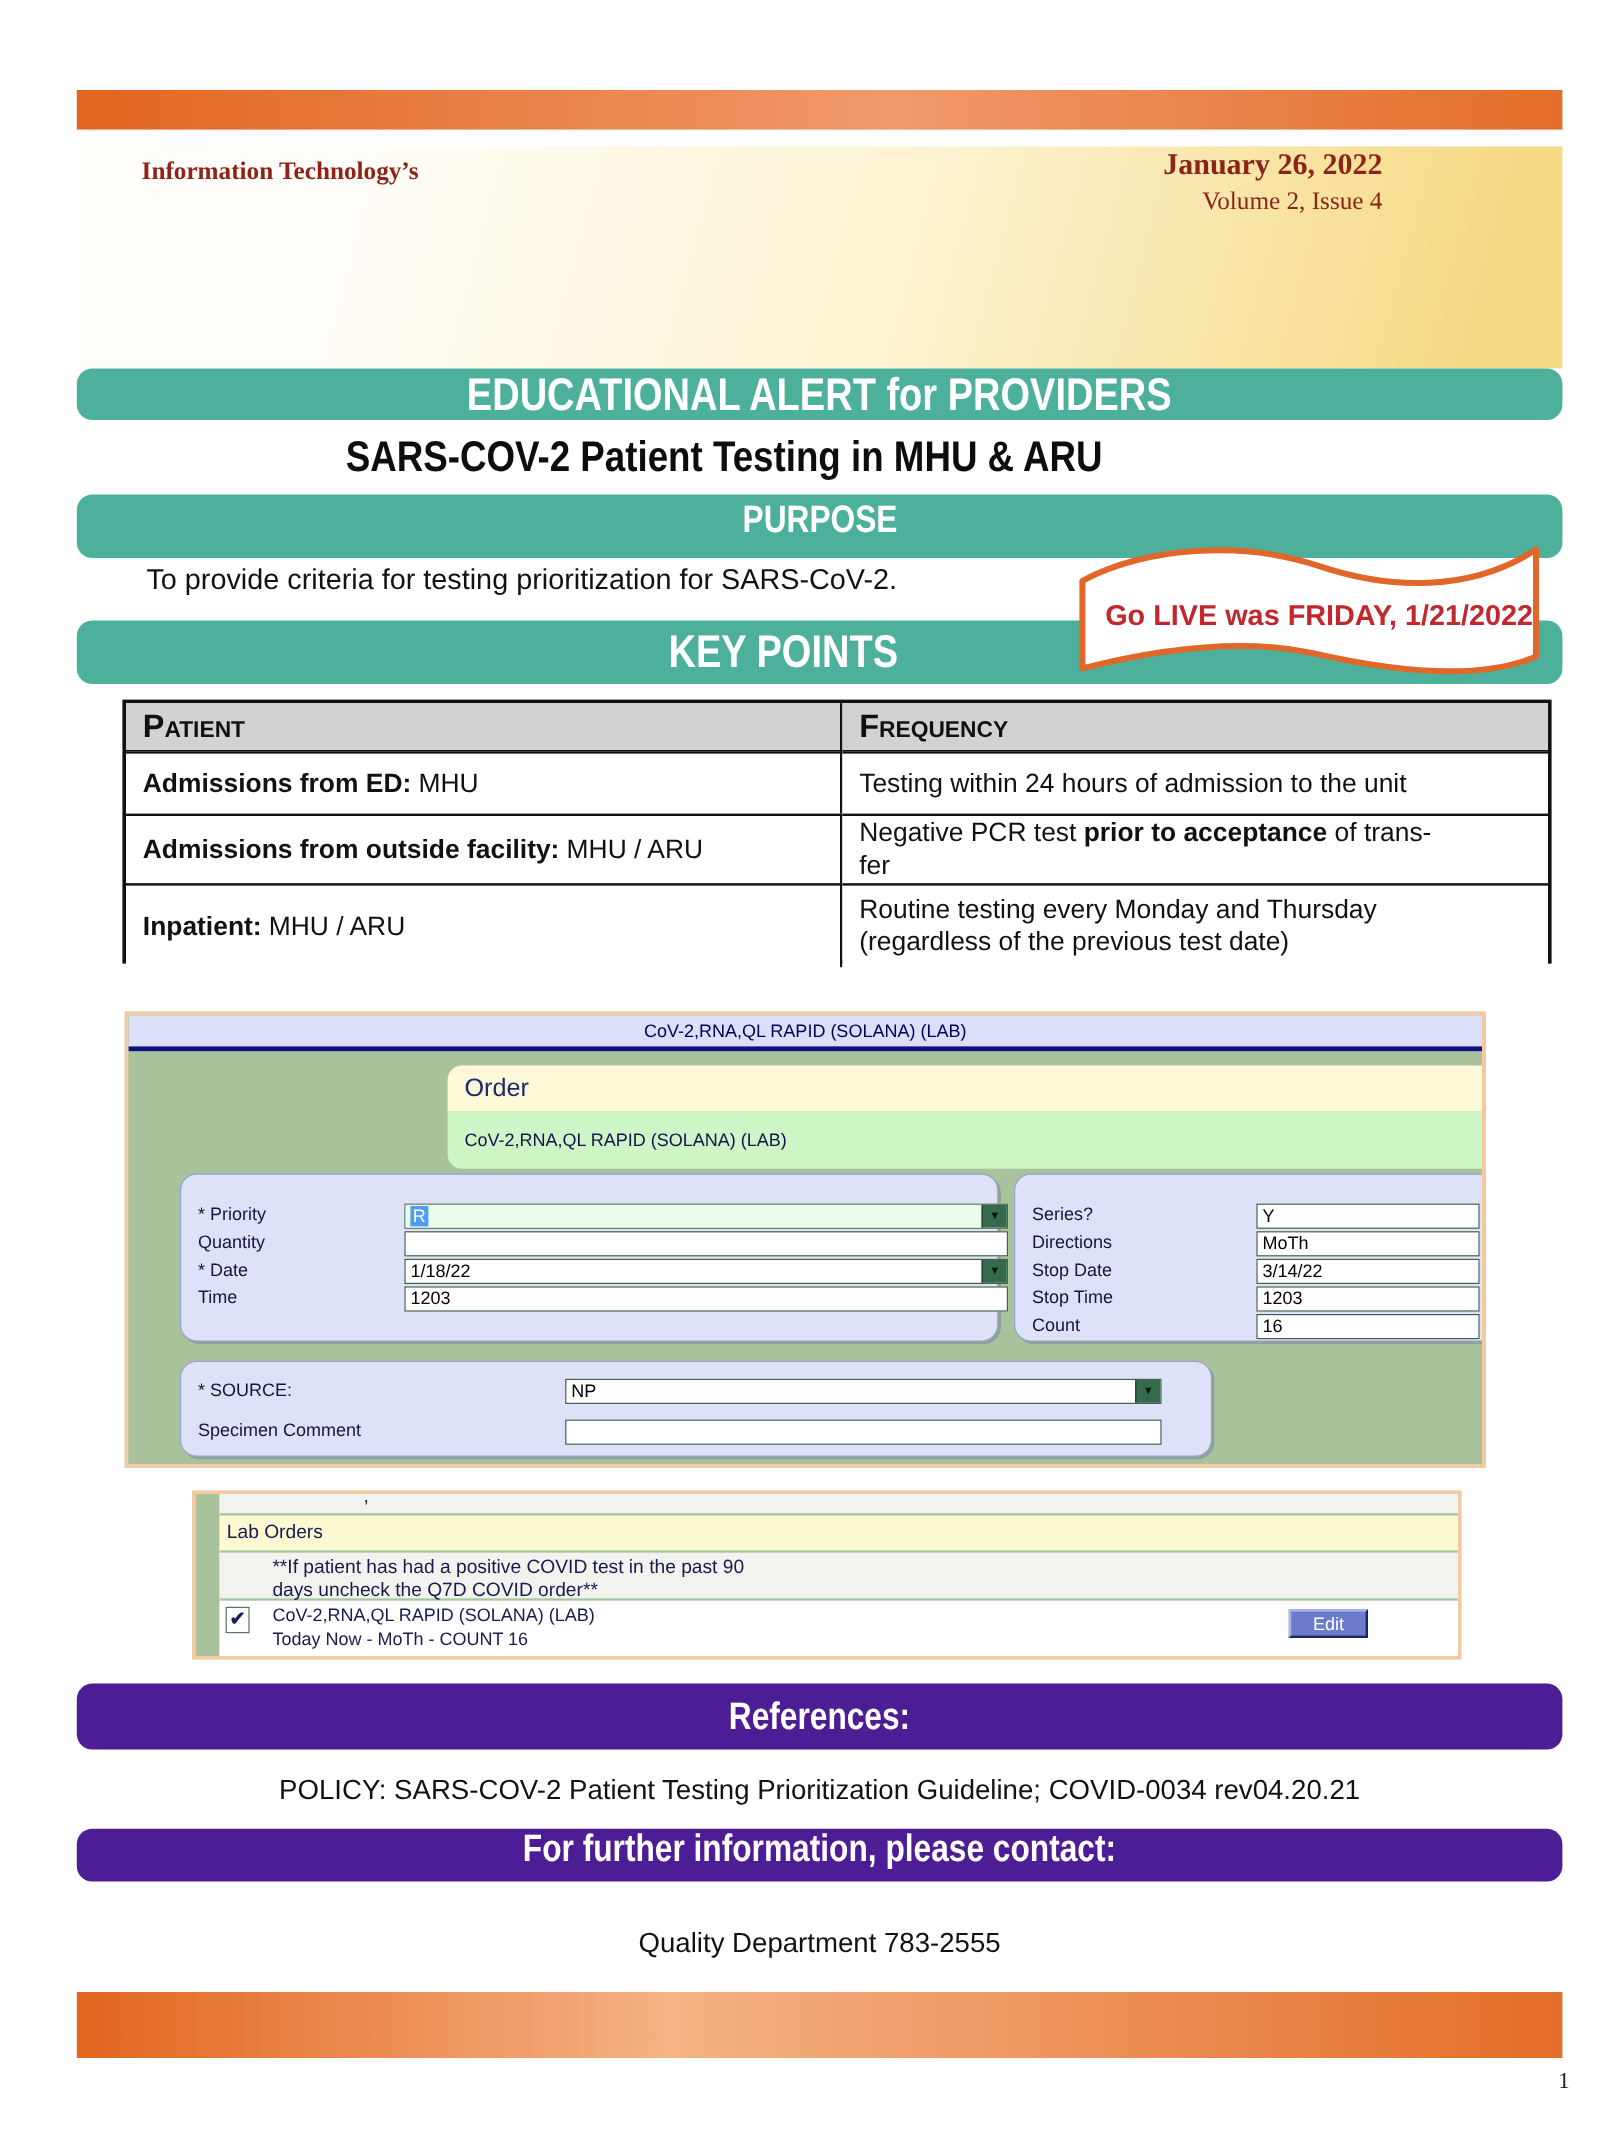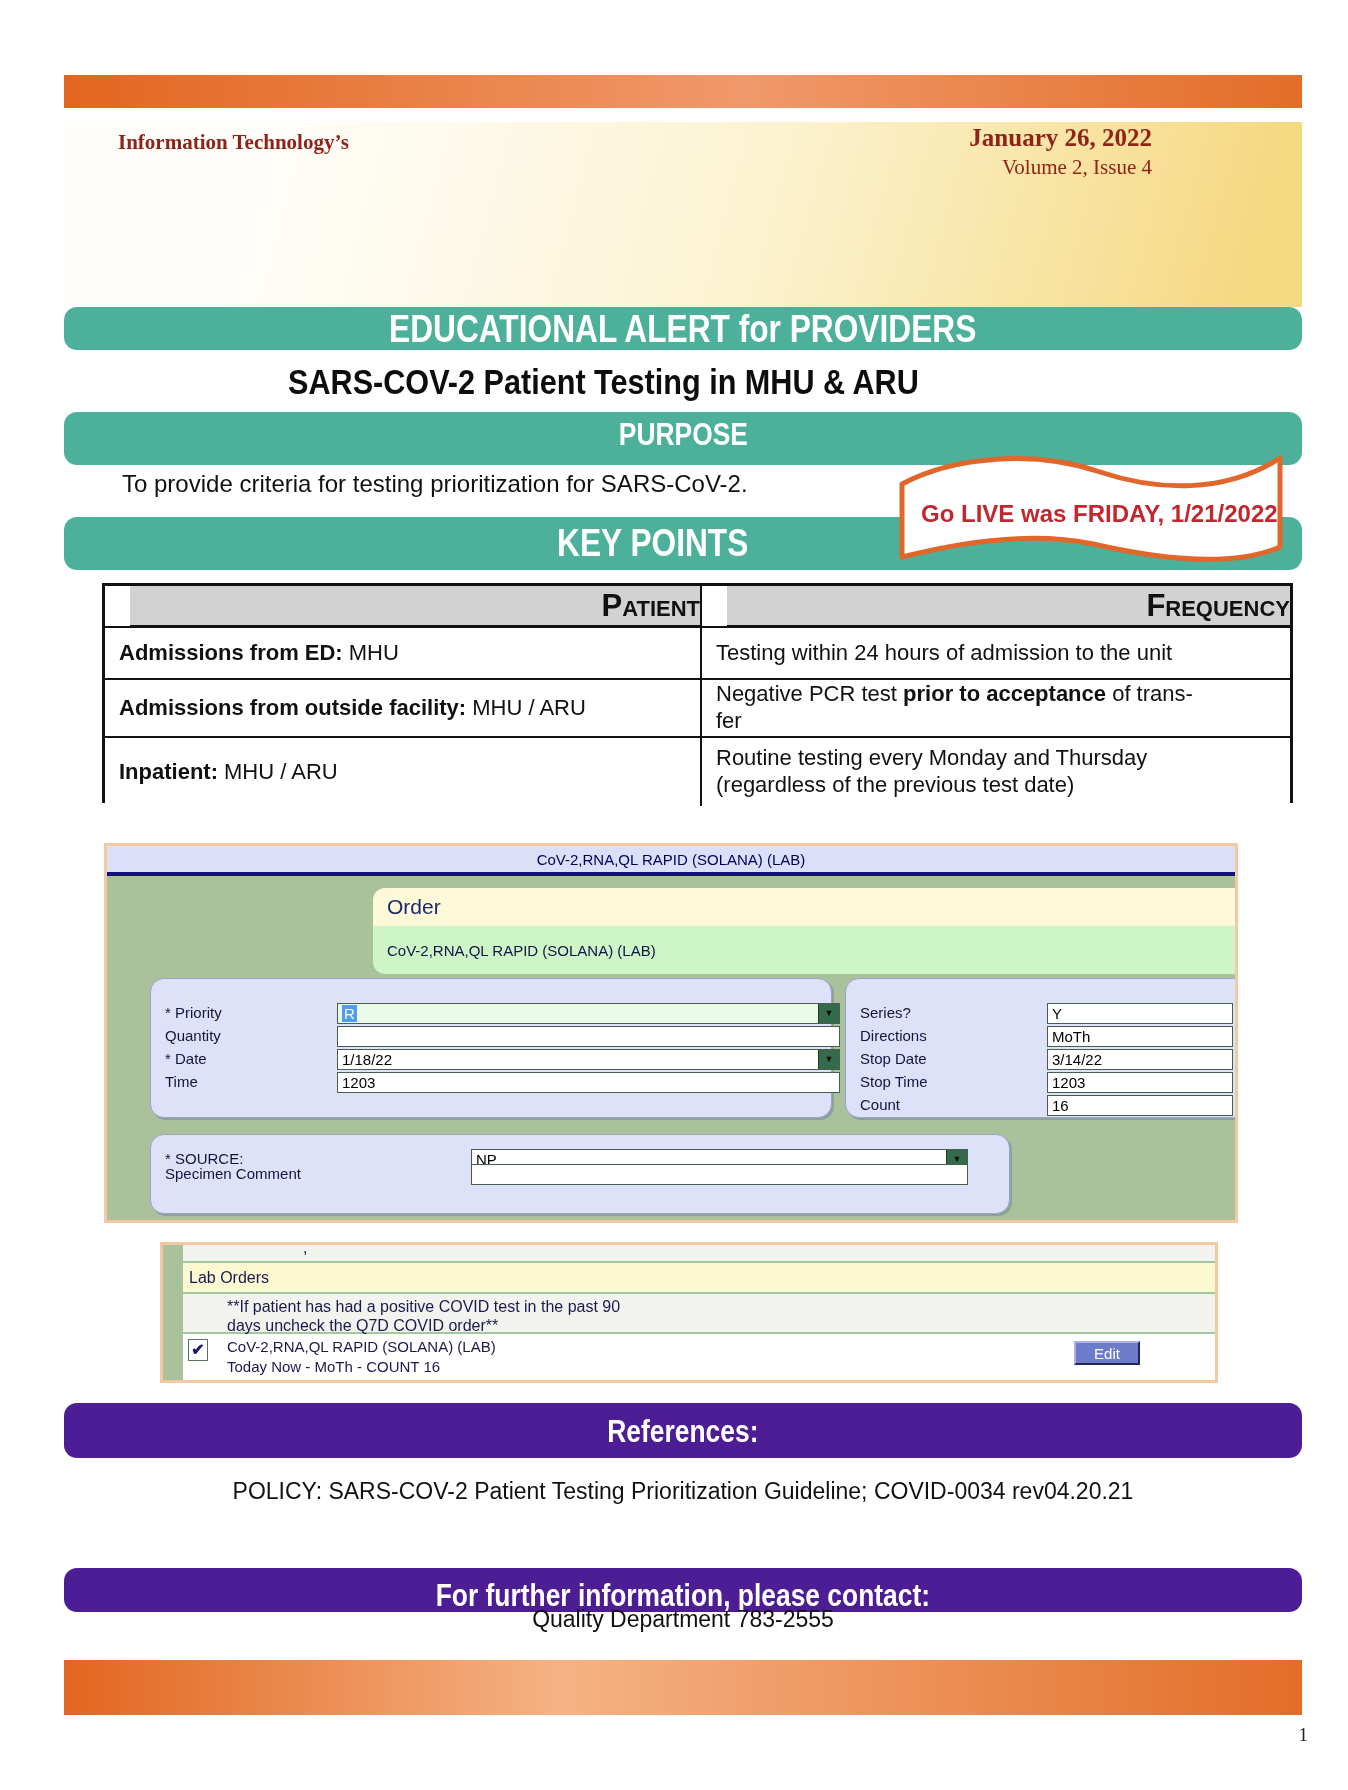--- a/index.html
+++ b/index.html
@@ -40,22 +40,22 @@
   .callout svg{position:absolute;left:0;top:0;}
   .callout-text{position:absolute;left:26px;top:56px;font-weight:bold;font-size:24px;
                 color:#c1272d;white-space:nowrap;}
   
   .kp-table{position:absolute;left:102px;top:583px;width:1191px;height:220px;box-sizing:border-box;
             border:3px solid #111;display:grid;grid-template-columns:597px 1fr;
             grid-template-rows:40px 52px 58px 70px;font-size:22px;color:#111;}
   .kp-cell{box-sizing:border-box;display:flex;align-items:center;padding-left:14px;
            border-top:2px solid #111;background:#fff;}
   .kp-cell.c1{border-right:2px solid #111;}
-  .kp-head{justify-content:flex-end;background:#d2d2d2;border-top:none;
-           font-variant:small-caps;font-weight:bold;font-size:31px;border-bottom:1px solid #111;margin-left:25px;}
+  .kp-head{justify-content:flex-start;background:#d2d2d2;border-top:none;
+           font-variant:small-caps;font-weight:bold;font-size:27px;border-bottom:1px solid #111;}
   .kp-cell b{font-weight:bold;}
   .kp-cell .val{margin-left:6px;}
   .freqwrap{line-height:1.22;}
   
   .panel{position:absolute;left:104px;top:843px;width:1134px;height:380px;box-sizing:border-box;
          border:3px solid #f2c9a1;background:#a9c29c;overflow:hidden;font-size:15px;color:#14143c;}
   .ptitle{position:absolute;left:0;top:0;width:100%;height:30px;background:#dbe0f8;
           border-bottom:4px solid #10107e;display:flex;align-items:center;justify-content:center;
           color:#00005c;box-sizing:border-box;}
   .tab{position:absolute;left:266px;top:42px;right:0;height:38px;background:#fcf8d8;
@@ -99,21 +99,21 @@
   .chk .mk{color:#1b1b6e;font-size:16px;font-weight:bold;line-height:1;}
   .ordlines{position:absolute;left:44px;top:3px;line-height:1.35;}
   .editbtn{position:absolute;right:75px;top:7px;width:66px;height:24px;background:#6d7bcb;
            color:#fff;display:flex;align-items:center;justify-content:center;font-size:15px;
            border-top:2px solid #aab4ea;border-left:2px solid #aab4ea;
            border-right:2px solid #23235e;border-bottom:2px solid #23235e;box-sizing:border-box;}
   
   .refband{top:1403px;height:55px;align-items:center;font-size:30px;}
   .policy{position:absolute;left:64px;top:1478px;width:1238px;text-align:center;
           font-size:23px;color:#111;}
-  .contactband{top:1524px;height:44px;align-items:flex-end;font-size:30px;margin-top:44px;}
+  .contactband{top:1524px;height:44px;align-items:flex-start;font-size:30px;}
   .contacttext{position:absolute;left:64px;top:1606px;width:1238px;text-align:center;
                font-size:23px;color:#111;}
   .bottombar{position:absolute;left:64px;top:1660px;width:1238px;height:55px;
              background:linear-gradient(to right,#e2661f,#f5b284 40%,#e36d28);}
   .pagenum{position:absolute;right:40px;top:1724px;font-family:"Liberation Serif",serif;
            font-size:19px;color:#222;}
 </style>
 </head>
 <body>
 
@@ -262,21 +262,21 @@
     <div class="fpanel sourcep">
       <div class="frow" style="top:14px;">
         <span class="flabel">* SOURCE:</span>
         <div class="fbox">
           <span class="txt">NP</span>
           <span class="ddbtn">
               <span class="tri">▼</span>
             </span>
         </div>
       </div>
-      <div class="frow" style="top:29px;">
+      <div class="frow" style="top:48px;">
         <span class="flabel">Specimen Comment</span>
         <div class="fbox">
           <span class="txt"></span>
         </div>
       </div>
     </div>
   </div>
 
   <div class="labbox">
     <div class="stripe"></div>

